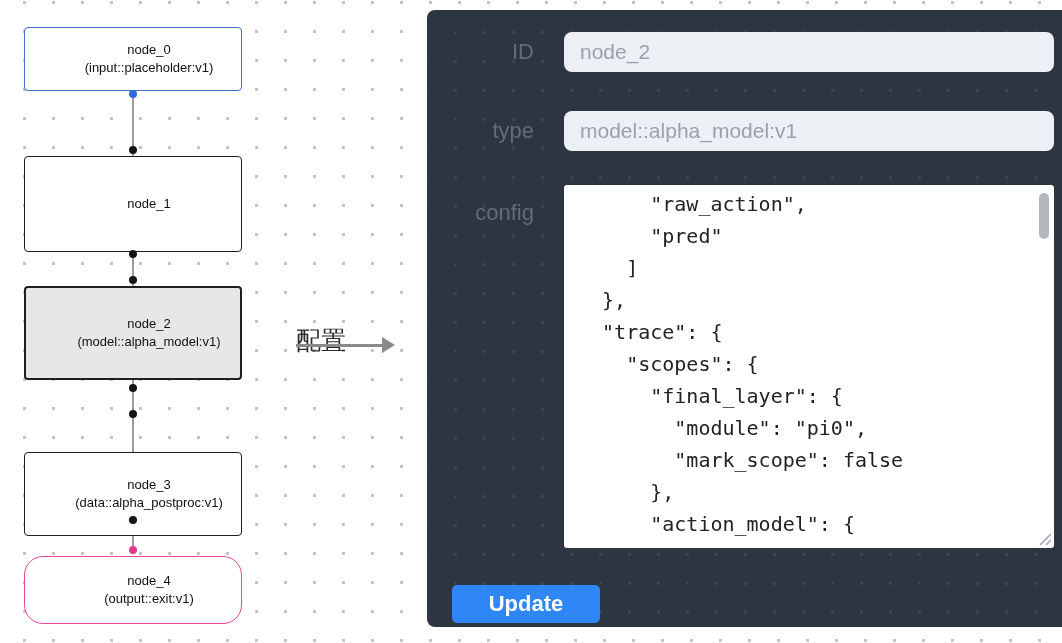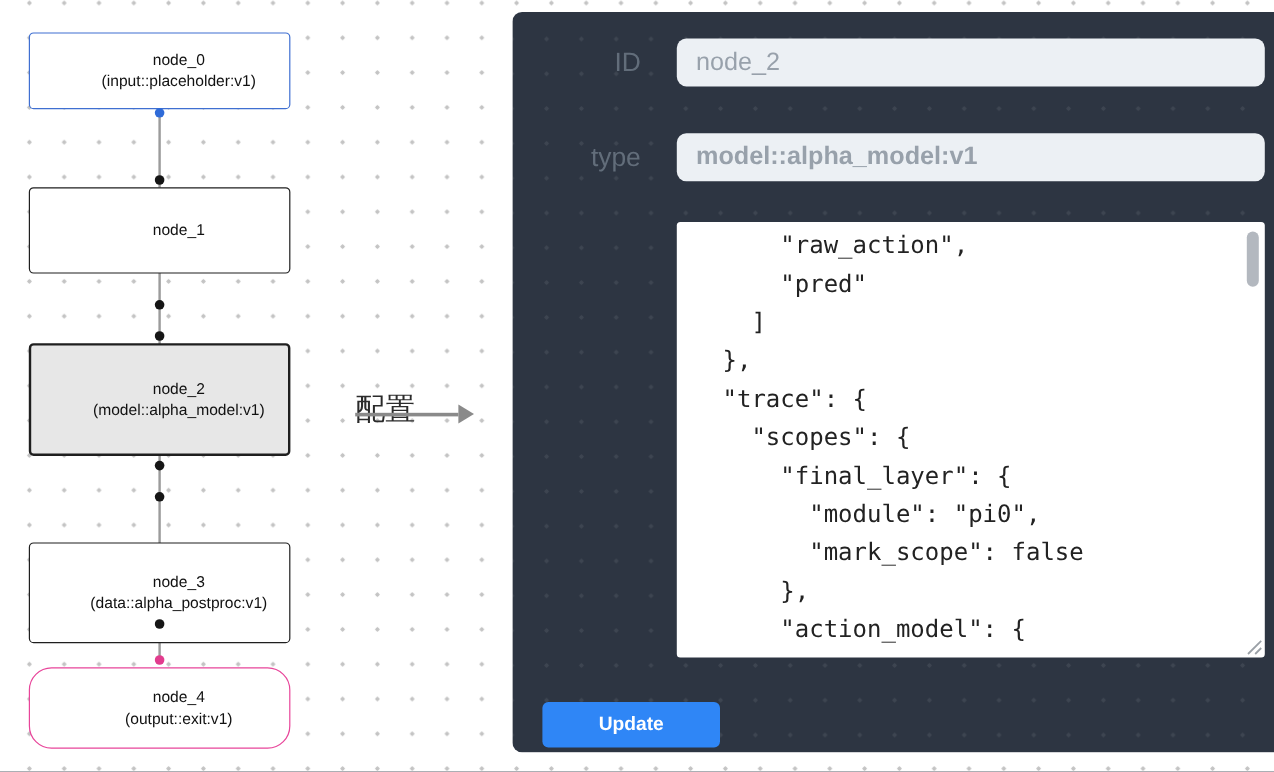--- a/index.html
+++ b/index.html
@@ -17,21 +17,21 @@
   .trunk{position:absolute;left:132px;top:94px;width:2px;height:458px;background:#9b9b9b;}
   .node{
     position:absolute;left:24px;width:218px;box-sizing:border-box;
     background:#ffffff;border:1.5px solid #1f1f1f;border-radius:4px;
     display:flex;flex-direction:column;align-items:center;justify-content:center;
     text-align:center;z-index:2;padding-left:32px;
   }
   .node .title{font-size:13px;color:#111;line-height:18px;}
   .node .subtitle{font-size:13px;color:#111;line-height:18px;max-width:156px;word-break:break-all;}
   .node-0{top:27px;height:64px;border-color:#3f6fd1;}
-  .node-1{top:156px;height:72px;}
+  .node-1{top:156px;height:96px;}
   .node-2{top:286px;height:94px;background:#e7e7e7;border-width:2px;}
   .node-3{top:428px;height:84px;margin-top:24px;}
   .node-4{top:556px;height:68px;border-color:#e8459a;border-radius:19px;}
   .port{position:absolute;left:129px;width:8px;height:8px;border-radius:50%;background:#151515;z-index:3;}
   .port.blue{background:#2f6bd8;}
   .port.pink{background:#e23c8e;}
 
   
   .arrow-label{position:absolute;left:296px;top:300px;font-size:25px;color:#2b2b2b;margin-top:24px;}
   .arrow-shaft{position:absolute;left:296px;top:344px;width:86px;height:3px;background:#8a8a8a;}
@@ -48,36 +48,36 @@
   .plabel{position:absolute;left:0;width:107px;text-align:right;color:#626d7a;font-size:22px;}
   .plabel.row1{top:22px;line-height:40px;}
   .plabel.row2{top:101px;line-height:40px;}
   .plabel.row3{top:190px;line-height:26px;}
   .pinput{
     position:absolute;left:137px;width:490px;height:40px;box-sizing:border-box;
     background:#ecf0f4;border-radius:8px;color:#98a1ab;font-size:21px;line-height:40px;
     padding:0 16px;white-space:nowrap;overflow:hidden;
   }
   .pinput.row1{top:22px;}
-  .pinput.row2{top:101px;font-weight:bold;}
+  .pinput.row2{top:101px;}
   .ptextarea{
     position:absolute;left:137px;top:175px;width:490px;height:363px;
     background:#ffffff;border-radius:3px;overflow:hidden;
   }
   .ptextarea pre{
     margin:0;padding:3px 14px;height:100%;box-sizing:border-box;
     font-family:"DejaVu Sans Mono","Liberation Mono",monospace;
     font-size:20px;line-height:32px;color:#222;white-space:pre;overflow:hidden;
   }
   .scroll-thumb{position:absolute;right:5px;top:8px;width:10px;height:46px;background:#b3b8bf;border-radius:5px;}
   .resize-handle{position:absolute;right:2px;bottom:2px;width:16px;height:16px;}
   .update-btn{
     position:absolute;left:25px;top:575px;width:148px;height:38px;
     background:#2f86f6;border:none;border-radius:5px;color:#ffffff;
-    font-size:16px;font-weight:600;font-family:inherit;cursor:pointer;
+    font-size:22px;font-weight:600;font-family:inherit;cursor:pointer;
   }
 </style>
 </head>
 <body>
 
 <div class="flow">
   <div class="trunk"></div>
 
   <div class="node node-0">
     <div class="title">node_0</div>
@@ -113,20 +113,21 @@
 <div class="arrow-shaft"></div>
 <div class="arrow-head"></div>
 
 <div class="panel">
   <div class="plabel row1">ID</div>
   <div class="pinput row1">node_2</div>
 
   <div class="plabel row2">type</div>
   <div class="pinput row2">model::alpha_model:v1</div>
 
+  <div class="plabel row3">config</div>
   <div class="ptextarea">
     <pre>      "raw_action",
       "pred"
     ]
   },
   "trace": {
     "scopes": {
       "final_layer": {
         "module": "pi0",
         "mark_scope": false

